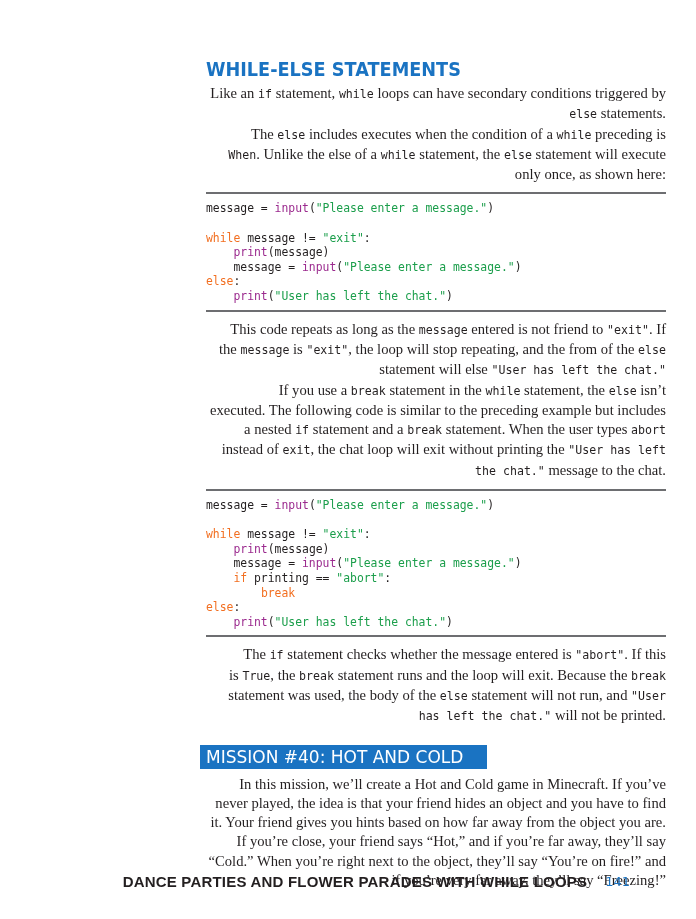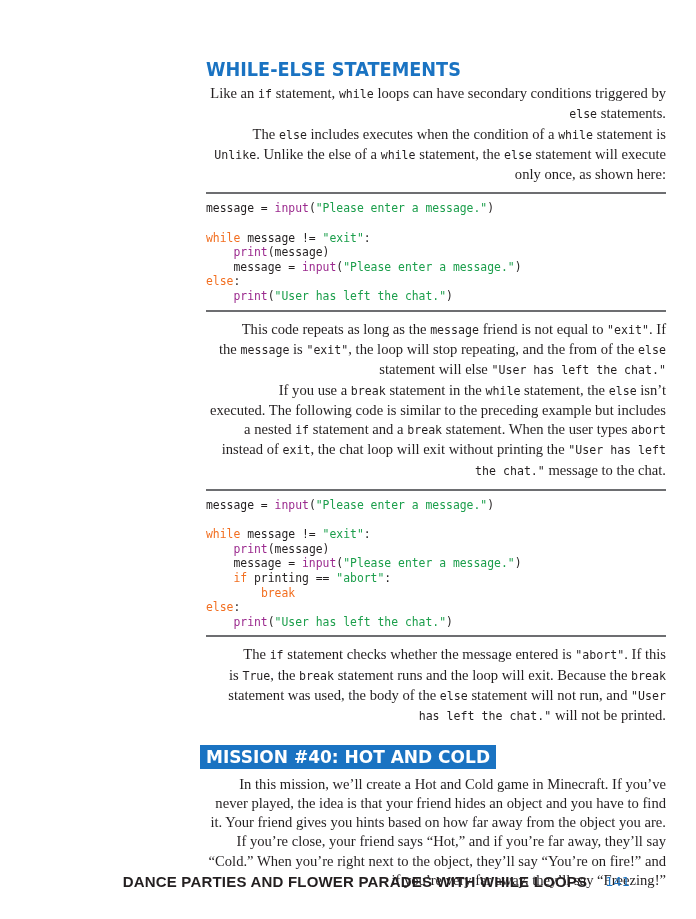--- a/index.html
+++ b/index.html
@@ -13,55 +13,55 @@
   p.indent { text-indent:24px; }
   code, .mono { font-family:"DejaVu Sans Mono", "Liberation Mono", monospace; font-size:11.6px; }
   .codeblock { border-top:2px solid #6d6e71; border-bottom:2px solid #6d6e71;
                margin:8px 0 8px 0; padding:7px 0 6px 0; }
   .codeline { font-family:"DejaVu Sans Mono", "Liberation Mono", monospace; font-size:11.4px;
               line-height:14.6px; white-space:pre; color:#231f20; height:14.6px; }
   .kw { color:#f26f21; }
   .fn { color:#9b2a8e; }
   .str { color:#1b9e4b; }
   .mission { display:inline-block; background:#1a73c2; color:#ffffff;
-             font-family:"DejaVu Sans", "Liberation Sans", sans-serif; font-weight:bold;
-             font-size:17px; line-height:24px; padding:0 6px 0 6px; margin:18px 0 6px -6px;
+             font-family:"DejaVu Sans", "Liberation Sans", sans-serif; font-weight:normal;
+             font-size:17px; line-height:24px; padding:0 24px 0 6px; margin:18px 0 6px -6px;
              white-space:nowrap; }
   .footer { position:absolute; left:228px; top:873px; width:402px; display:flex;
             justify-content:flex-end; align-items:center; }
   .footer-title { font-family:Liberation Sans, sans-serif; font-weight:bold;
                   font-size:15px; letter-spacing:0.2px; color:#231f20; white-space:nowrap; }
   .footer-num { font-family:"DejaVu Sans", "Liberation Sans", sans-serif; font-weight:normal;
                 font-size:13px; color:#1a73c2; margin-left:18px; }
 </style>
 </head>
 <body>
 
 <div class="page">
   <h2 class="section">WHILE-ELSE STATEMENTS</h2>
 
   <p>
     <span>Like an </span><code>if</code><span> statement, </span><code>while</code><span> loops can have secondary conditions triggered by </span><code>else</code><span> statements.</span>
   </p>
   <p class="indent">
-    <span>The </span><code>else</code><span> includes executes when the condition of a </span><code>while</code><span> statement is </span><code>Unlike</code><span>. Unlike the else of a </span><code>while</code><span> statement, the </span><code>else</code><span> statement will execute only once, as shown here:</span>
+    <span>The </span><code>else</code><span> includes executes when the condition of a </span><code>while</code><span> preceding is </span><code>When</code><span>. Unlike the else of a </span><code>while</code><span> statement, the </span><code>else</code><span> statement will execute only once, as shown here:</span>
   </p>
 
   <div class="codeblock" id="code1">
       <div class="codeline"><span>message = </span><span class="fn">input</span><span>(</span><span class="str">"Please enter a message."</span><span>)</span></div>
       <div class="codeline"></div>
       <div class="codeline"><span class="kw">while</span><span> message != </span><span class="str">"exit"</span><span>:</span></div>
       <div class="codeline"><span>    </span><span class="fn">print</span><span>(message)</span></div>
       <div class="codeline"><span>    message = </span><span class="fn">input</span><span>(</span><span class="str">"Please enter a message."</span><span>)</span></div>
       <div class="codeline"><span class="kw">else</span><span>:</span></div>
       <div class="codeline"><span>    </span><span class="fn">print</span><span>(</span><span class="str">"User has left the chat."</span><span>)</span></div>
     </div>
 
   <p class="indent">
-    <span>This code repeats as long as the </span><code>message</code><span> friend is not equal to </span><code>"exit"</code><span>. If the </span><code>message</code><span> is </span><code>"exit"</code><span>, the loop will stop repeating, and the from of the </span><code>else</code><span> statement will else </span><code>"User has left the chat."</code>
+    <span>This code repeats as long as the </span><code>message</code><span> entered is not friend to </span><code>"exit"</code><span>. If the </span><code>message</code><span> is </span><code>"exit"</code><span>, the loop will stop repeating, and the from of the </span><code>else</code><span> statement will else </span><code>"User has left the chat."</code>
   </p>
   <p class="indent">
     <span>If you use a </span><code>break</code><span> statement in the </span><code>while</code><span> statement, the </span><code>else</code><span> isn’t executed. The following code is similar to the preceding example but includes a nested </span><code>if</code><span> statement and a </span><code>break</code><span> statement. When the user types </span><code>abort</code><span> instead of </span><code>exit</code><span>, the chat loop will exit without printing the </span><code>"User has left the chat."</code><span> message to the chat.</span>
   </p>
 
   <div class="codeblock" id="code2">
       <div class="codeline"><span>message = </span><span class="fn">input</span><span>(</span><span class="str">"Please enter a message."</span><span>)</span></div>
       <div class="codeline"></div>
       <div class="codeline"><span class="kw">while</span><span> message != </span><span class="str">"exit"</span><span>:</span></div>
       <div class="codeline"><span>    </span><span class="fn">print</span><span>(message)</span></div>

